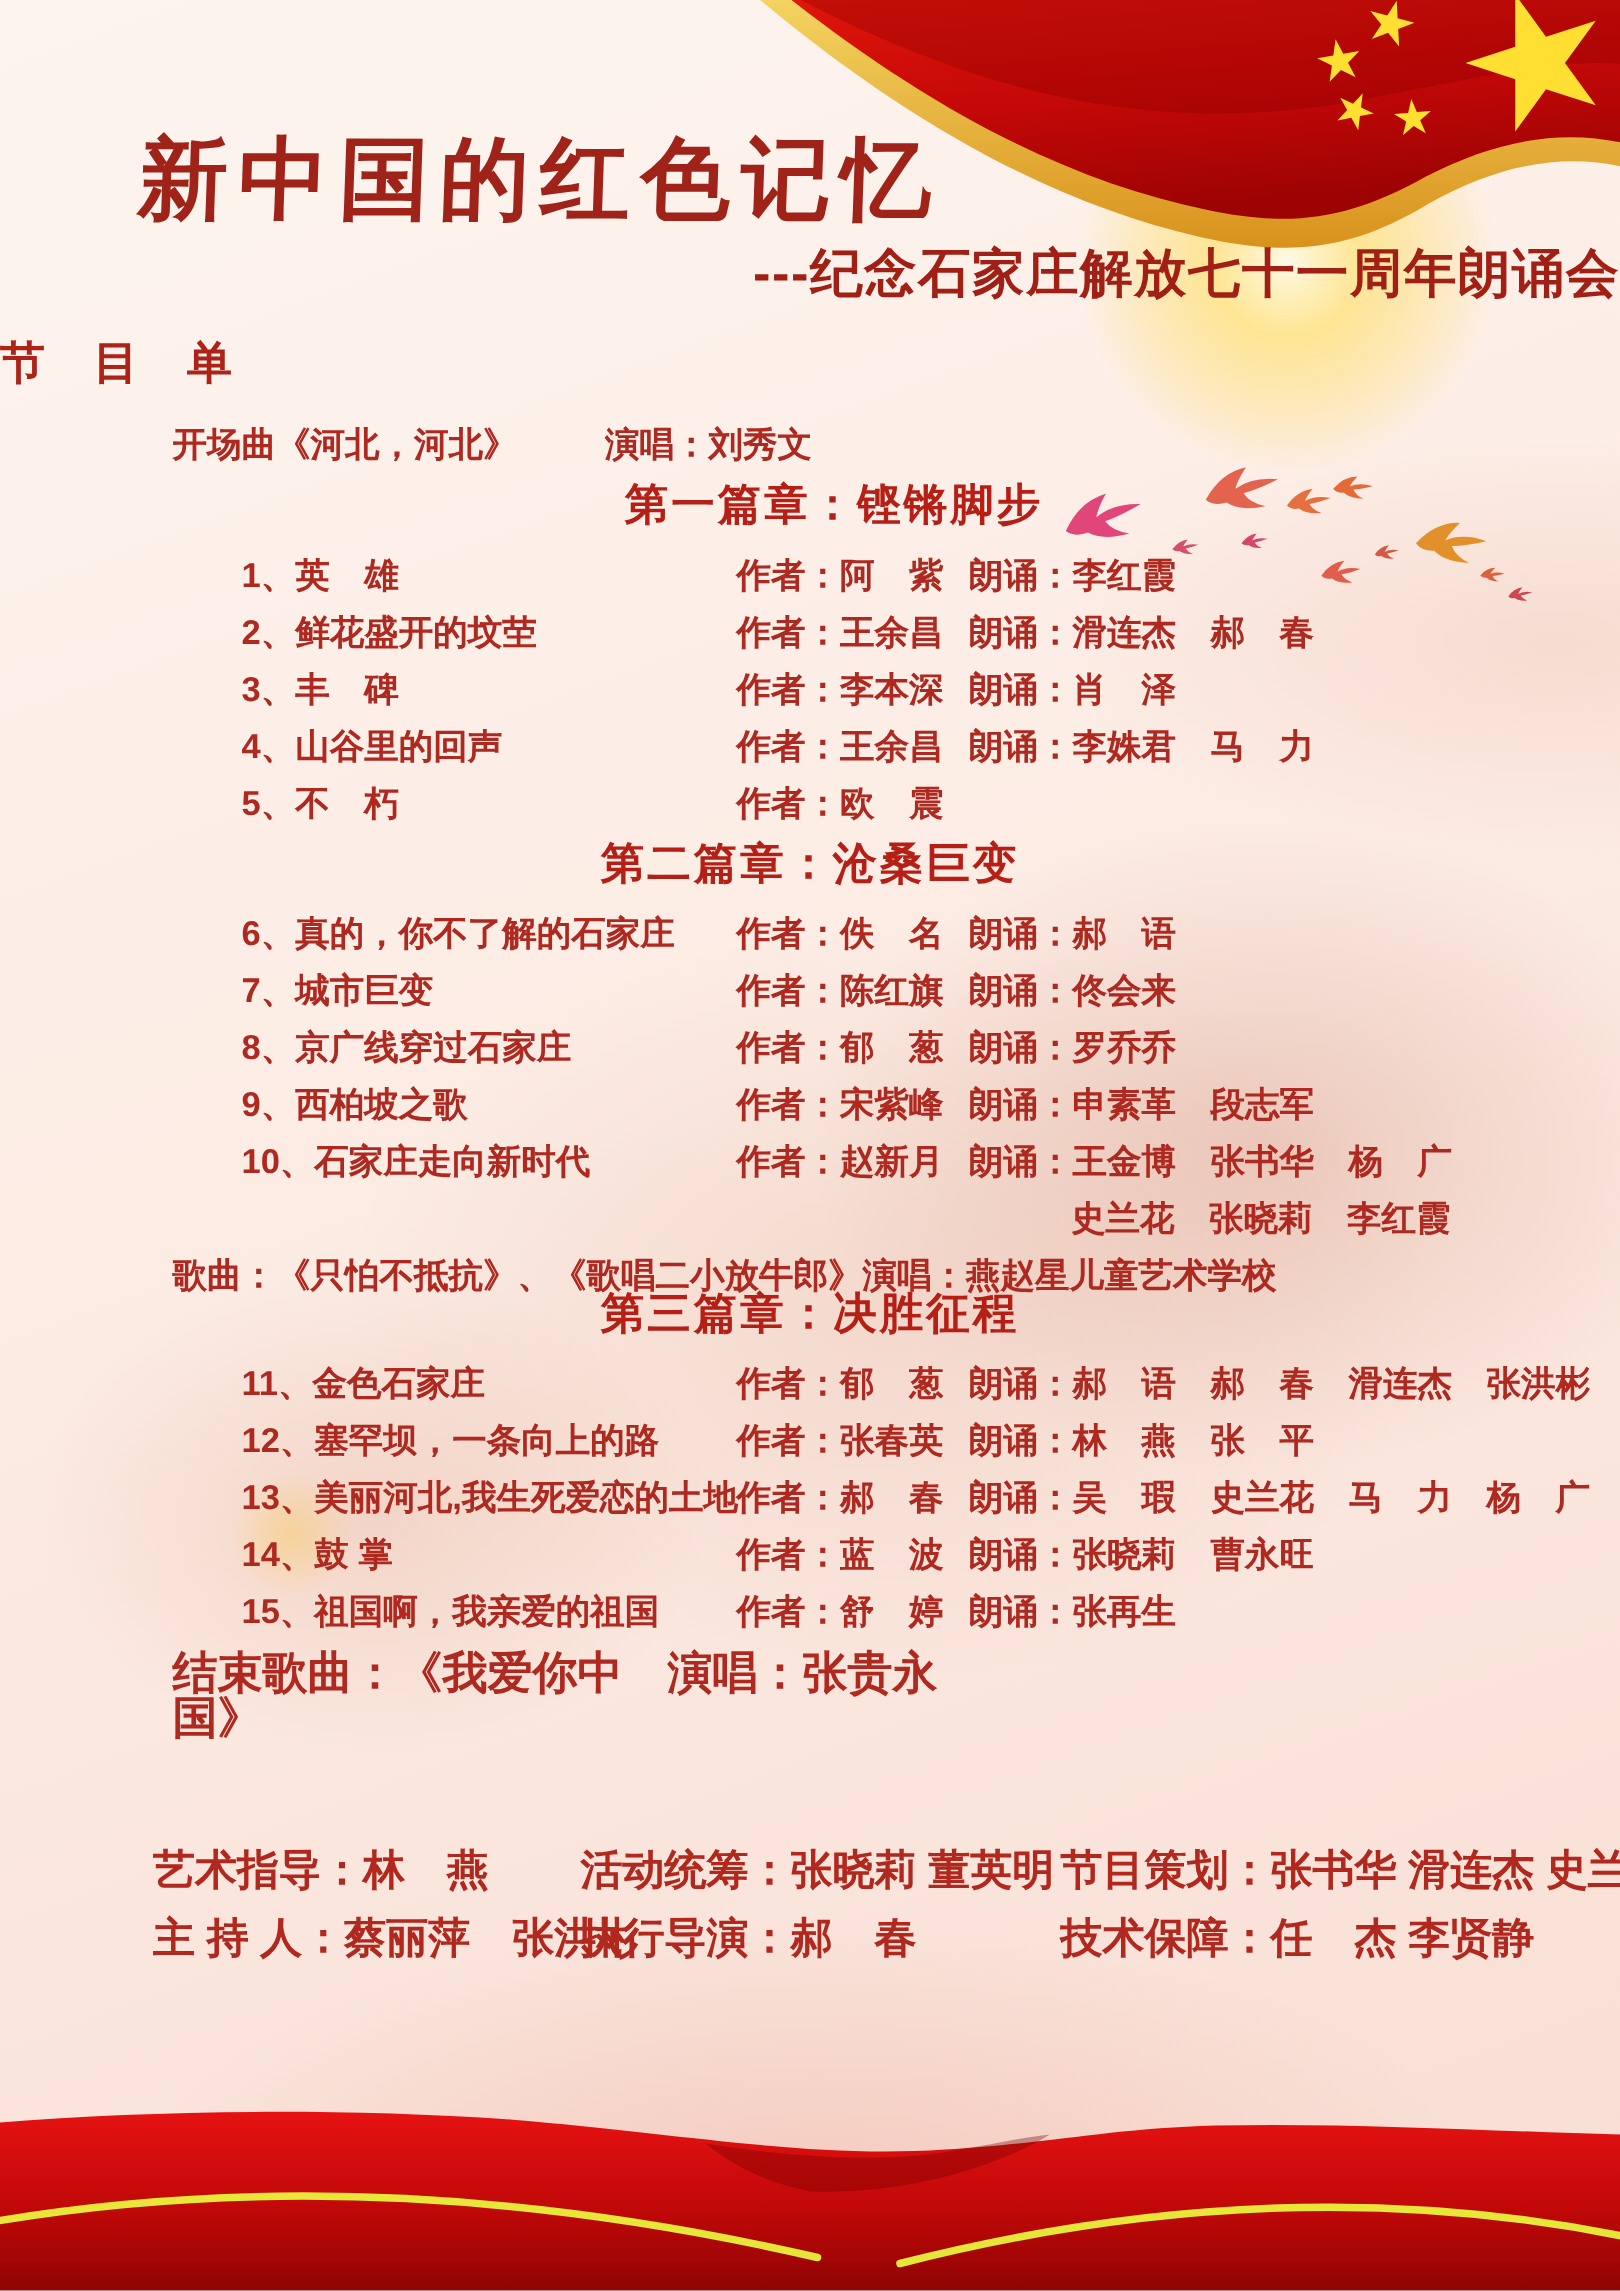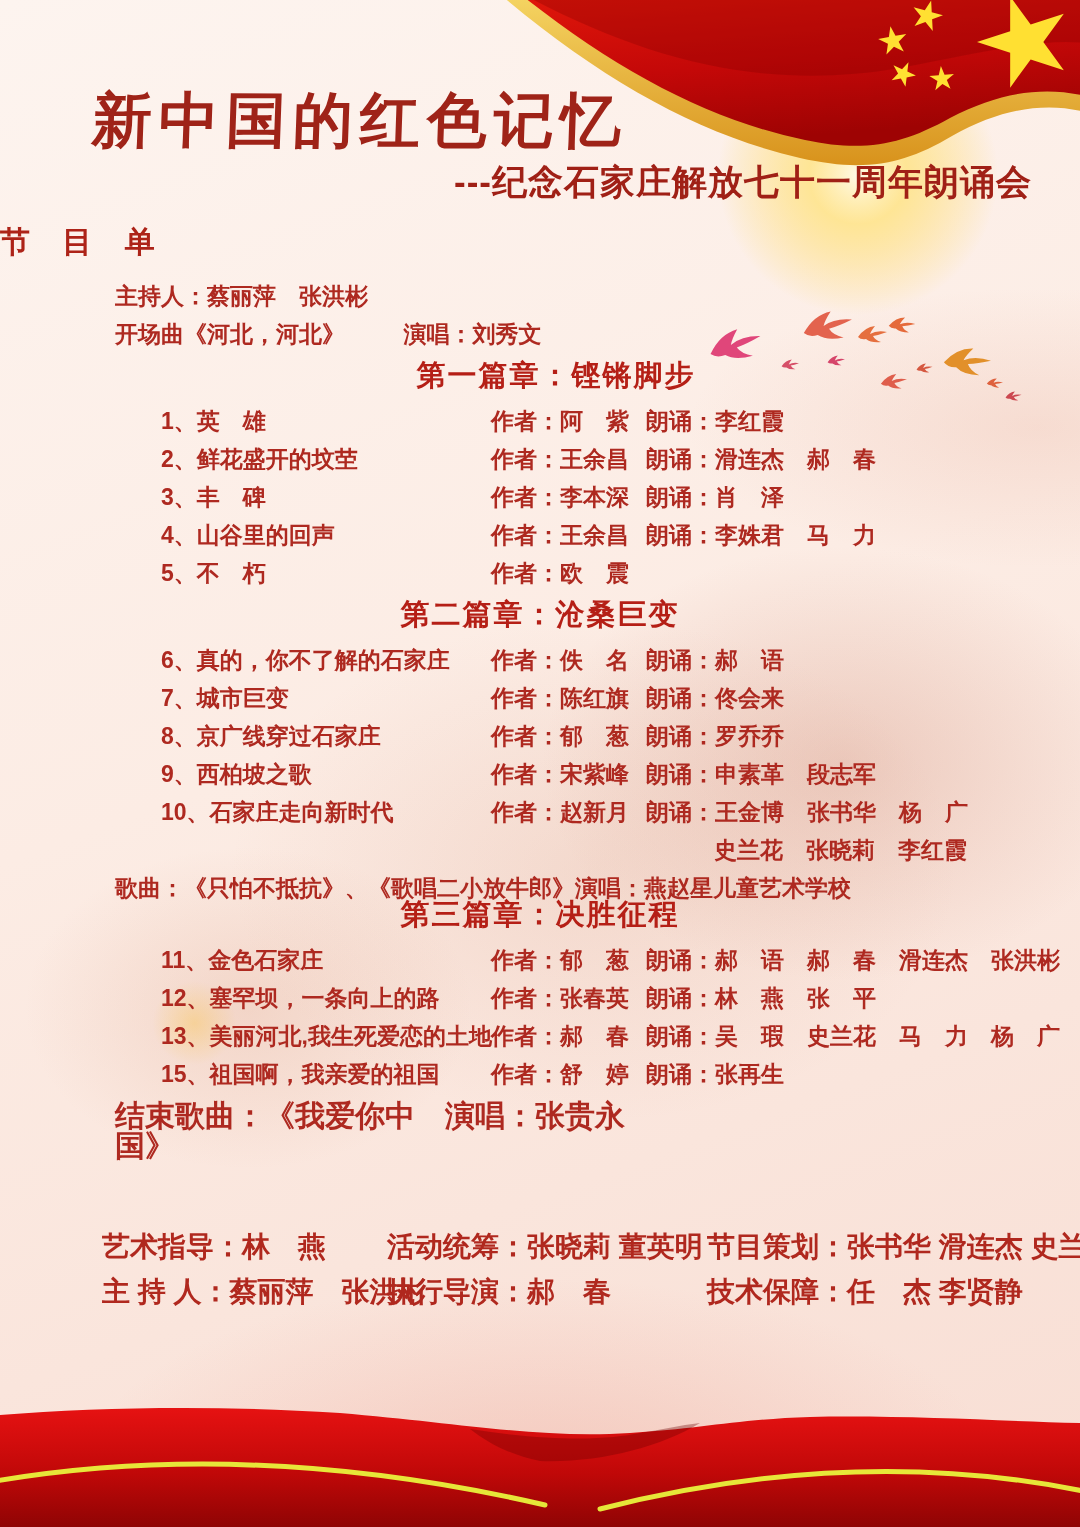--- a/index.html
+++ b/index.html
@@ -32,21 +32,20 @@
     margin:86px 0 0 92px;
     font-size:60px;line-height:1.15;
     letter-spacing:7px;
     color:#9f2318;
     font-family:"DejaVu Serif","Liberation Serif",serif;
     font-weight:900;
     transform:skewX(-2deg);
   }
   .subtitle{
     margin-top:4px;
-    padding-right:48px;
     text-align:right;
     font-size:35px;
     color:#a02016;
     letter-spacing:1px;
   }
   .program-heading{
     margin-top:16px;
     font-size:30px;
     letter-spacing:12px;
     color:#ad2318;
@@ -144,21 +143,20 @@
     <use href="#bird" transform="translate(322,82) rotate(6) scale(0.55)" fill="#de613e"></use>
     <use href="#bird" transform="translate(340,96) scale(0.55)" fill="#cc4850"></use>
   </svg>
 
   <div class="content">
     <h1 class="title">新中国的红色记忆</h1>
     <div class="subtitle">---纪念石家庄解放七十一周年朗诵会</div>
     <div class="program-heading">节 目 单</div>
 
     <div class="intro">
-      <div class="iline">主持人：蔡丽萍　张洪彬</div>
       <div class="iline">
         <span class="isong">开场曲《河北，河北》</span>
         <span>演唱：刘秀文</span>
       </div>
     </div>
 
     <section>
       <h2 class="sec sec1">第一篇章：铿锵脚步</h2>
       <div class="rows">
           <div class="prow">
@@ -233,20 +231,25 @@
           </div>
           <div class="prow">
             <span class="c-title">12、塞罕坝，一条向上的路</span>
             <span class="c-author">作者：张春英</span>
             <span class="c-reciter">朗诵：林　燕　张　平</span>
           </div>
           <div class="prow">
             <span class="c-title">13、美丽河北,我生死爱恋的土地</span>
             <span class="c-author">作者：郝　春</span>
             <span class="c-reciter">朗诵：吴　瑕　史兰花　马　力　杨　广</span>
+          </div>
+          <div class="prow">
+            <span class="c-title">14、鼓 掌</span>
+            <span class="c-author">作者：蓝　波</span>
+            <span class="c-reciter">朗诵：张晓莉　曹永旺</span>
           </div>
           <div class="prow">
             <span class="c-title">15、祖国啊，我亲爱的祖国</span>
             <span class="c-author">作者：舒　婷</span>
             <span class="c-reciter">朗诵：张再生</span>
           </div>
         </div>
       <div class="closing">
         <span class="c-title">结束歌曲：《我爱你中国》</span>
         <span>演唱：张贵永</span>

